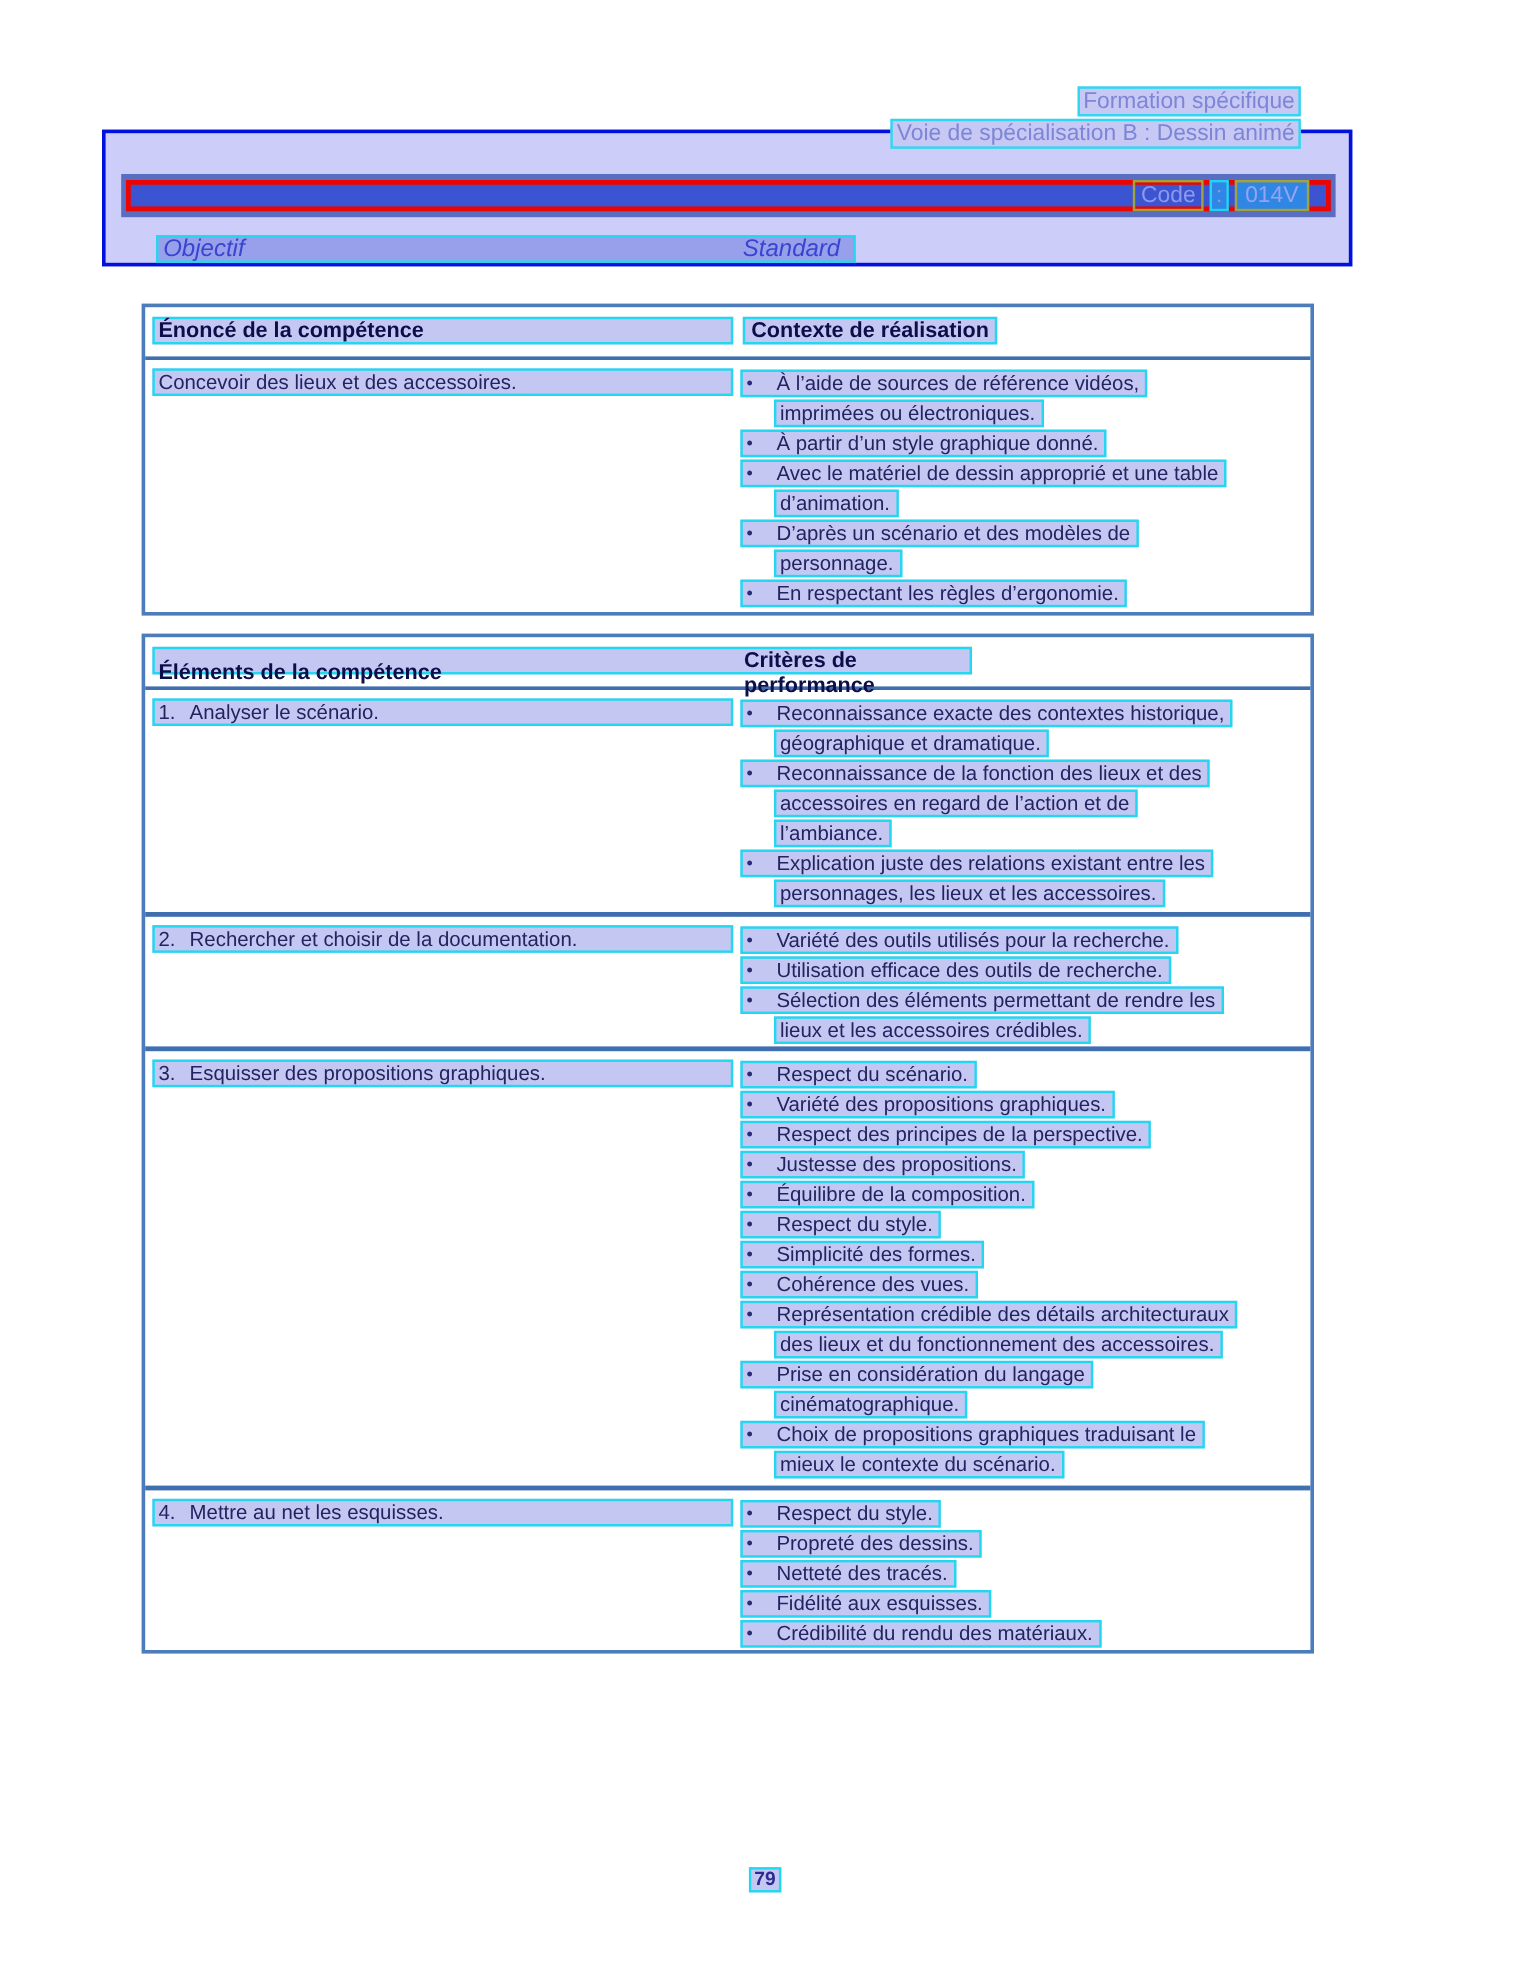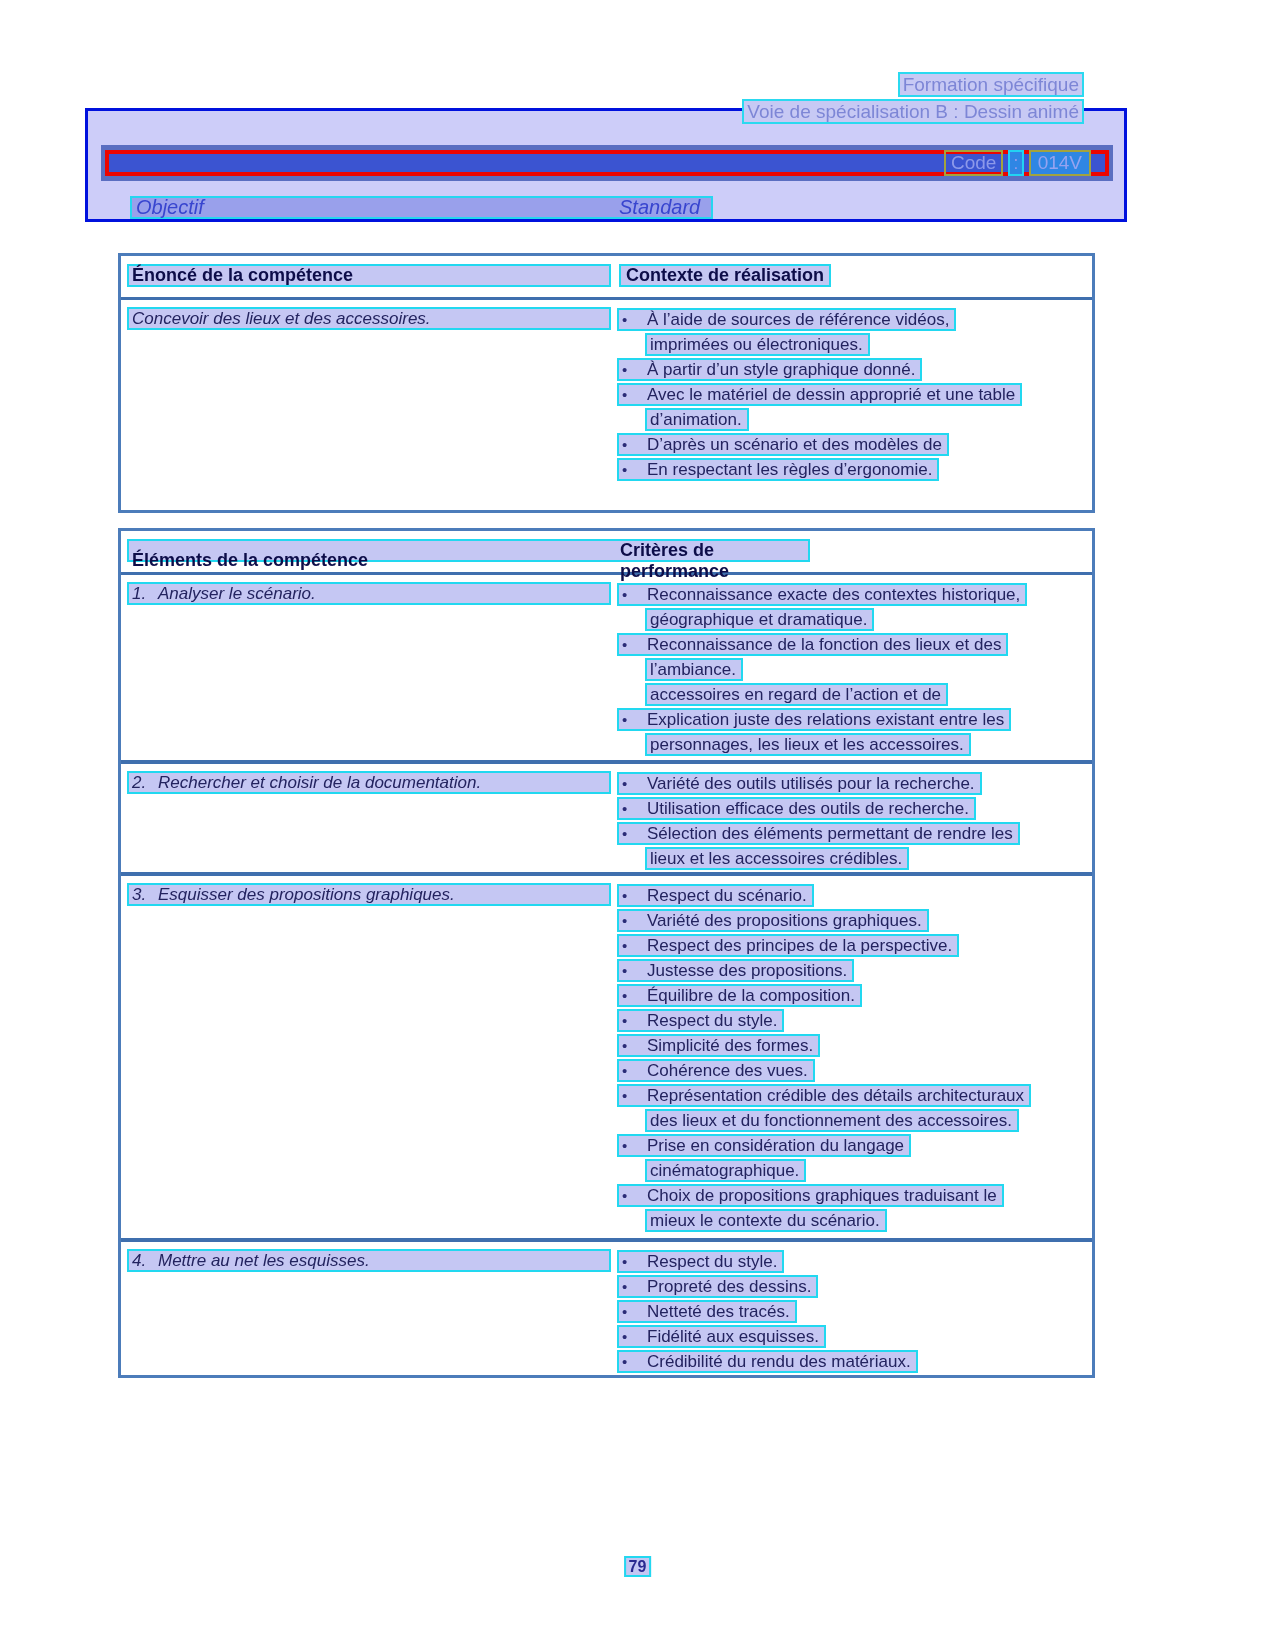--- a/index.html
+++ b/index.html
@@ -70,21 +70,21 @@
   .t-header.joined .h-right{ left:486px; border:none; background:transparent; }
   .trow{ display:flex; }
   .trow + .trow{ border-top:4px solid #3f6fae; }
   #table1 .trow{ min-height:210px; }
   #table2 .trow:nth-child(1){ min-height:185px; }
   #table2 .trow:nth-child(2){ min-height:108px; }
   #table2 .trow:nth-child(3){ min-height:362px; }
   #table2 .trow:nth-child(4){ min-height:133px; }
   .tleft{ width:496px; box-sizing:border-box; padding:7px 0 0 6px; font-size:17px; }
   .row-title-hl{
-    display:flex; align-items:center; width:484px; height:23px; padding:0 3px;font-style:italic;
+    display:flex; align-items:center; width:484px; height:23px; padding:0 3px;
   }
   .row-num{ display:inline-block; width:26px; }
   .tright{ flex:1; padding-top:7px; font-size:17px; }
   .line{ height:25px; display:flex; align-items:center; }
   .bullet-hl{
     display:inline-flex; align-items:center; height:23px;
     padding:0 5px 0 3px; max-width:470px; white-space:nowrap;
   }
   .line.cont .bullet-hl{ margin-left:28px; }
   .dot{ display:inline-block; width:25px; color:#2b2c77; font-size:15px; }
@@ -140,20 +140,23 @@
               <span class="hl bullet-hl"><span class="dot">•</span>À partir d’un style graphique donné.</span>
             </div>
             <div class="line first">
               <span class="hl bullet-hl"><span class="dot">•</span>Avec le matériel de dessin approprié et une table</span>
             </div>
             <div class="line cont">
               <span class="hl bullet-hl">d’animation.</span>
             </div>
             <div class="line first">
               <span class="hl bullet-hl"><span class="dot">•</span>D’après un scénario et des modèles de</span>
+            </div>
+            <div class="line cont">
+              <span class="hl bullet-hl">personnage.</span>
             </div>
             <div class="line first">
               <span class="hl bullet-hl"><span class="dot">•</span>En respectant les règles d’ergonomie.</span>
             </div>
           </div>
         </div>
       </div>
   </div>
 
   <div class="ctable" id="table2">
@@ -172,24 +175,24 @@
             <div class="line first">
               <span class="hl bullet-hl"><span class="dot">•</span>Reconnaissance exacte des contextes historique,</span>
             </div>
             <div class="line cont">
               <span class="hl bullet-hl">géographique et dramatique.</span>
             </div>
             <div class="line first">
               <span class="hl bullet-hl"><span class="dot">•</span>Reconnaissance de la fonction des lieux et des</span>
             </div>
             <div class="line cont">
+              <span class="hl bullet-hl">accessoires en regard de l’action et de</span>
+            </div>
+            <div class="line cont">
               <span class="hl bullet-hl">l’ambiance.</span>
-            </div>
-            <div class="line cont">
-              <span class="hl bullet-hl">accessoires en regard de l’action et de</span>
             </div>
             <div class="line first">
               <span class="hl bullet-hl"><span class="dot">•</span>Explication juste des relations existant entre les</span>
             </div>
             <div class="line cont">
               <span class="hl bullet-hl">personnages, les lieux et les accessoires.</span>
             </div>
           </div>
         </div>
         <div class="trow">

